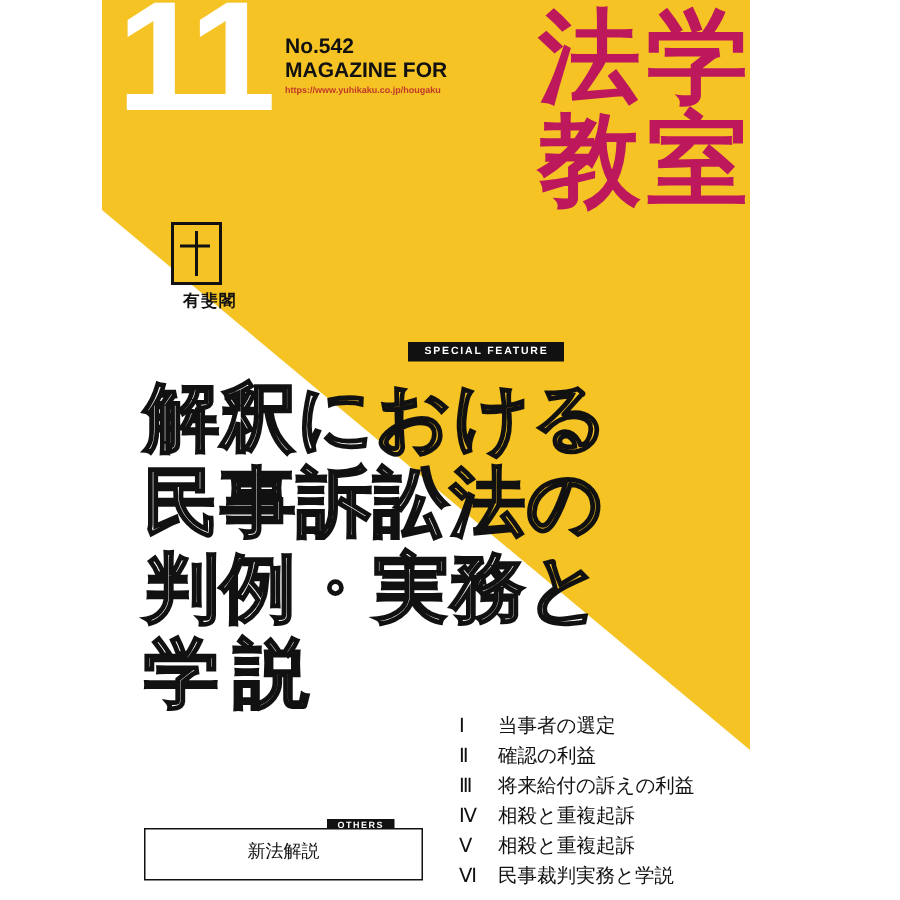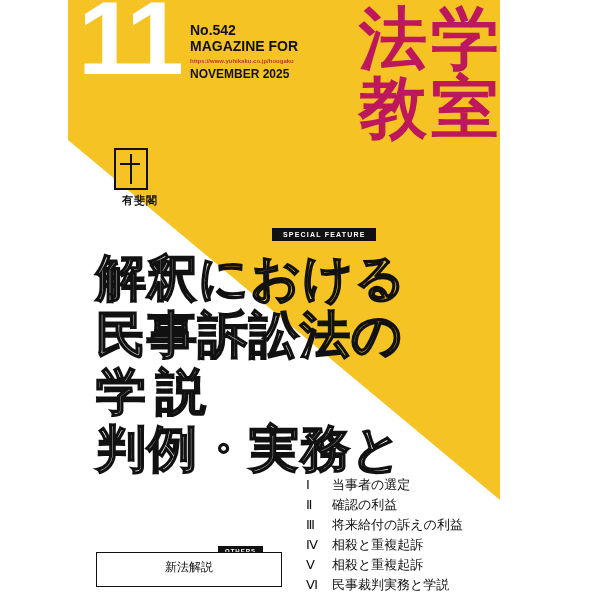--- a/index.html
+++ b/index.html
@@ -277,40 +277,39 @@
   <div id="yellow-top" class="yellow-block"></div>
   <div id="white-left"></div>
   <div id="white-right"></div>
 
   <div id="issue-number">11</div>
 
   <div id="masthead-en">
     <div class="issue-code">No.542</div>
     <div class="title-en">MAGAZINE FOR</div>
     <div class="url">https://www.yuhikaku.co.jp/hougaku</div>
-    <div class="date">NOVEMBER 2025</div>
   </div>
 
   <div id="title-ja">
     <span class="line">法学</span>
     <span class="line">教室</span>
   </div>
 
   <div id="publisher">
     <div class="mark"></div>
     <div class="name">有斐閣</div>
   </div>
 
   <div id="special-feature">SPECIAL FEATURE</div>
 
   <div id="feature-headline">
     <span class="hl-line l2">解釈における</span>
     <span class="hl-line l1">民事訴訟法の</span>
+    <span class="hl-line l3">判例・実務と</span>
     <span class="hl-line l4">学説</span>
-    <span class="hl-line l3">判例・実務と</span>
   </div>
 
   <div id="contents">
     <div class="row">
       <span class="num">Ⅰ</span>
       <span class="txt">当事者の選定</span>
     </div>
     <div class="row">
       <span class="num">Ⅱ</span>
       <span class="txt">確認の利益</span>

